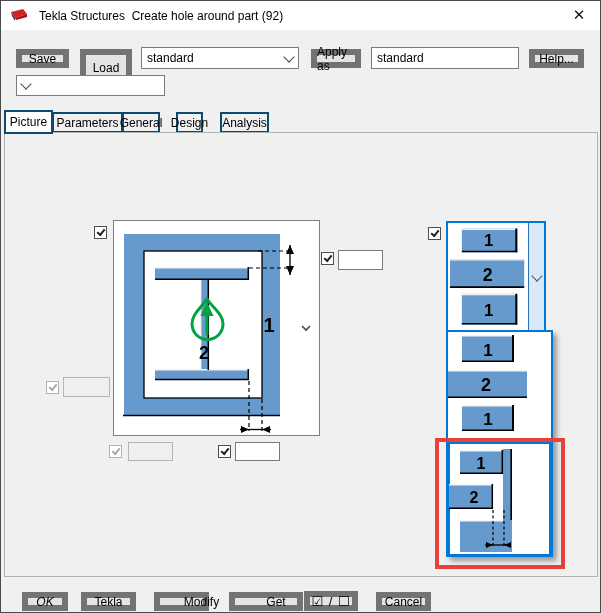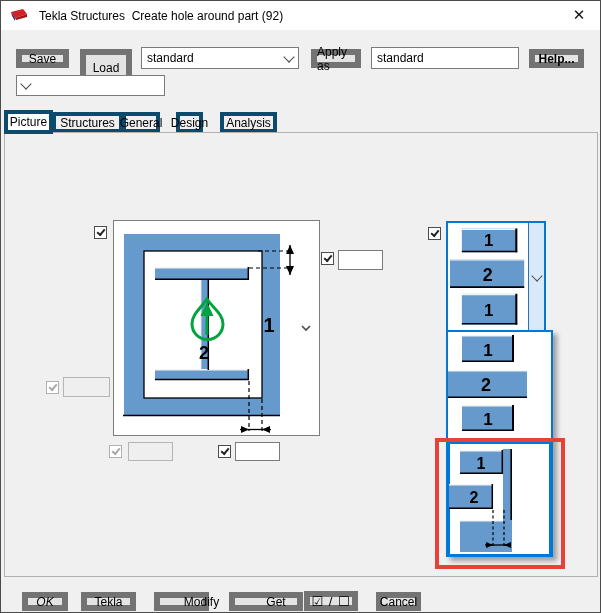--- a/index.html
+++ b/index.html
@@ -21,21 +21,21 @@
   .combo .lbl{flex:1;}
   .chev{width:7px;height:7px;border-right:1.6px solid #494949;border-bottom:1.6px solid #494949;
        transform:rotate(45deg);margin-bottom:3px;}
 
   .cb{position:absolute;width:13px;height:13px;background:#fff;border:1px solid #4d4d4d;box-sizing:border-box;}
   .cb::after{content:"";position:absolute;left:2px;top:2px;width:6px;height:3px;
        border-left:2px solid #222;border-bottom:2px solid #222;transform:rotate(-50deg);}
   .cb.disabled{border-color:#b0b0b0;}
   .cb.disabled::after{border-color:#a8a8a8;}
 
-  .tab{position:absolute;top:111px;height:21px;background:#f0f0f0;border:4px solid #0c4a6e;
+  .tab{position:absolute;top:111px;height:21px;background:#f0f0f0;border:2px solid #0c4a6e;
        box-sizing:border-box;display:flex;align-items:center;justify-content:center;z-index:1;text-align:right;}
   .tab.active{top:109px;height:24px;background:#fff;z-index:3;}
 
   .content{position:absolute;left:3px;top:131px;width:594px;height:445px;background:#f0f0f0;
        border:1px solid #b1b1b1;box-sizing:border-box;z-index:2;}
   .panel{position:absolute;left:108px;top:87px;width:207px;height:216px;background:#fff;
        border:1px solid #7e7e7e;box-sizing:border-box;}
 
   .imgcombo{position:absolute;left:441px;top:88px;width:100px;height:112px;background:#fff;
        border:2px solid #0078d7;box-sizing:border-box;display:flex;}
@@ -67,30 +67,30 @@
   </div>
 
   <div class="btn" style="left:15px;top:48px;width:53px;height:19px;">Save</div>
   <div class="btn" style="left:79px;top:48px;width:52px;height:37px;">Load</div>
   <div class="combo" style="left:140px;top:46px;width:158px;height:22px;">
     <span class="lbl">standard</span>
     <span class="chev"></span>
   </div>
   <div class="btn" style="left:310px;top:48px;width:50px;height:19px;">Apply as</div>
   <input class="field" style="left: 370px; top: 46px; width: 148px; height: 22px;" value="standard">
-  <div class="btn" style="left:528px;top:48px;width:55px;height:19px;font-weight:bold;">Help...</div>
+  <div class="btn" style="left:528px;top:48px;width:55px;height:19px;">Help...</div>
   <div class="combo" style="left:15px;top:74px;width:149px;height:21px;">
     <span class="chev"></span>
   </div>
 
   <div class="tab active" style="left:3px;width:49px;">Picture</div>
-  <div class="tab" style="left:51px;width:71px;">Structures</div>
+  <div class="tab" style="left:51px;width:71px;">Parameters</div>
   <div class="tab" style="left:121px;width:38px;">General</div>
   <div class="tab" style="left:175px;width:27px;">Design</div>
-  <div class="tab" style="left:219px;width:57px;">Analysis</div>
+  <div class="tab" style="left:219px;width:49px;">Analysis</div>
 
   <div class="content">
 
     <div class="cb" style="left:89px;top:93px;"></div>
 
     <div class="panel">
       <svg width="205" height="214" viewBox="112 219 205 214">
 
         <path d="M122,232 H278 V413 H122 Z M142,249 H260 V396 H142 Z" fill="#6699cc" fill-rule="evenodd"></path>
         <line x1="121" y1="413.5" x2="278" y2="413.5" stroke="#000" stroke-width="1.5"></line>
@@ -221,15 +221,15 @@
     </div>
 
     <div class="red-annot"></div>
   </div>
 
   <div class="btn" style="left:21px;top:591px;width:46px;height:19px;font-style:italic;">OK</div>
   <div class="btn" style="left:80px;top:591px;width:55px;height:19px;">Tekla</div>
   <div class="btn" style="left:153px;top:591px;width:55px;height:19px;padding-left:40px;">Modify</div>
   <div class="btn" style="left:228px;top:591px;width:74px;height:19px;padding-left:20px;">Get</div>
   <div class="btn toggle-glyphs" style="left:303px;top:590px;width:54px;height:20px;">☑ / ☐</div>
-  <div class="btn" style="left:375px;top:591px;width:45px;height:19px;">Cancel</div>
+  <div class="btn" style="left:375px;top:591px;width:55px;height:19px;">Cancel</div>
 
 </div>
 
 </body></html>

